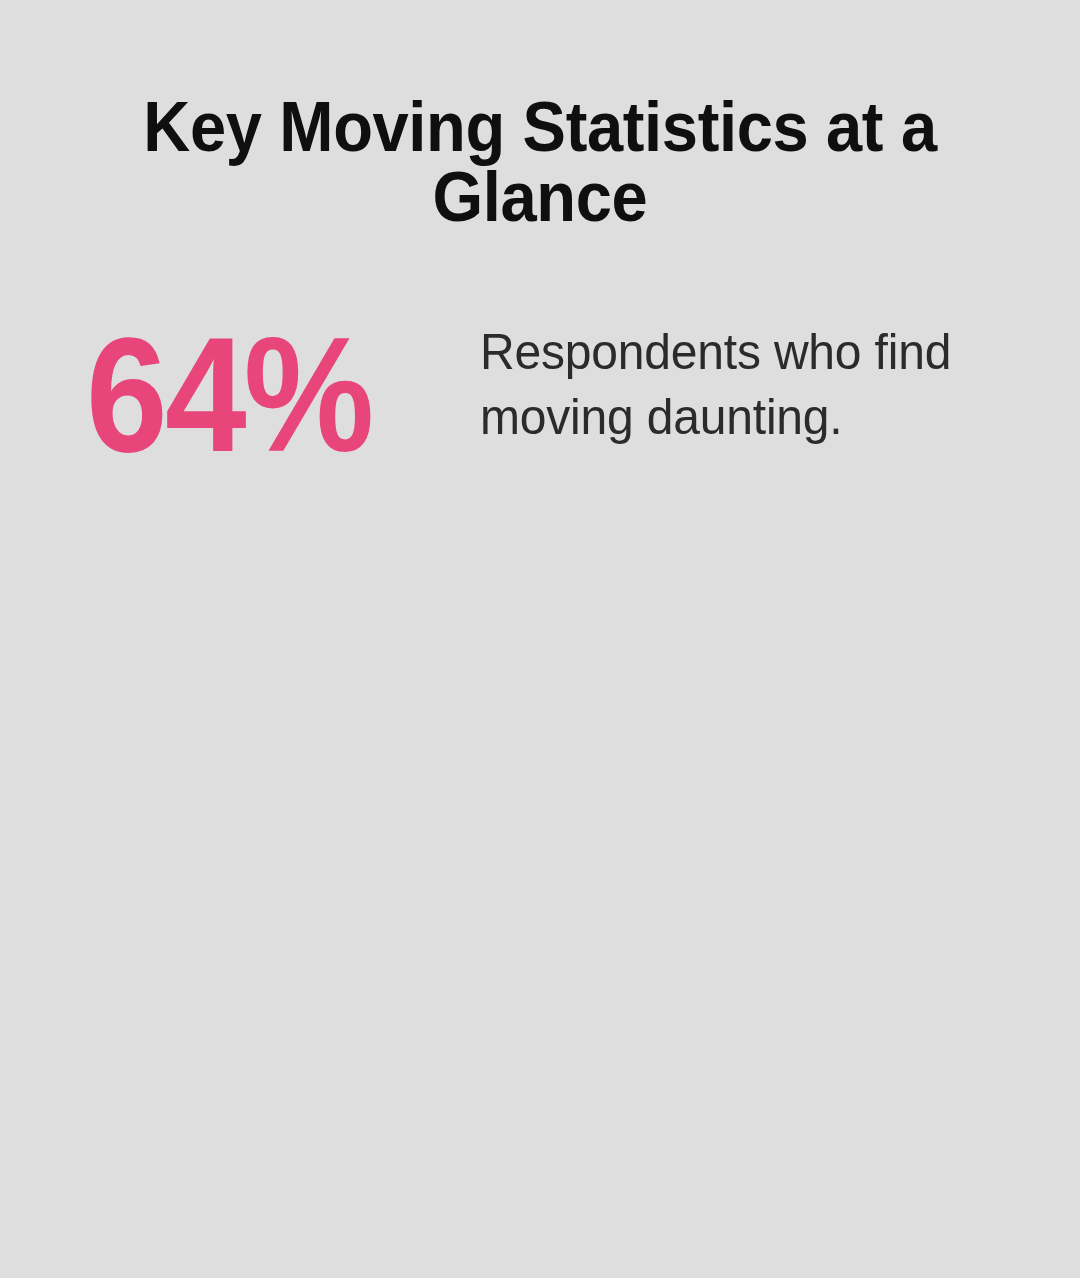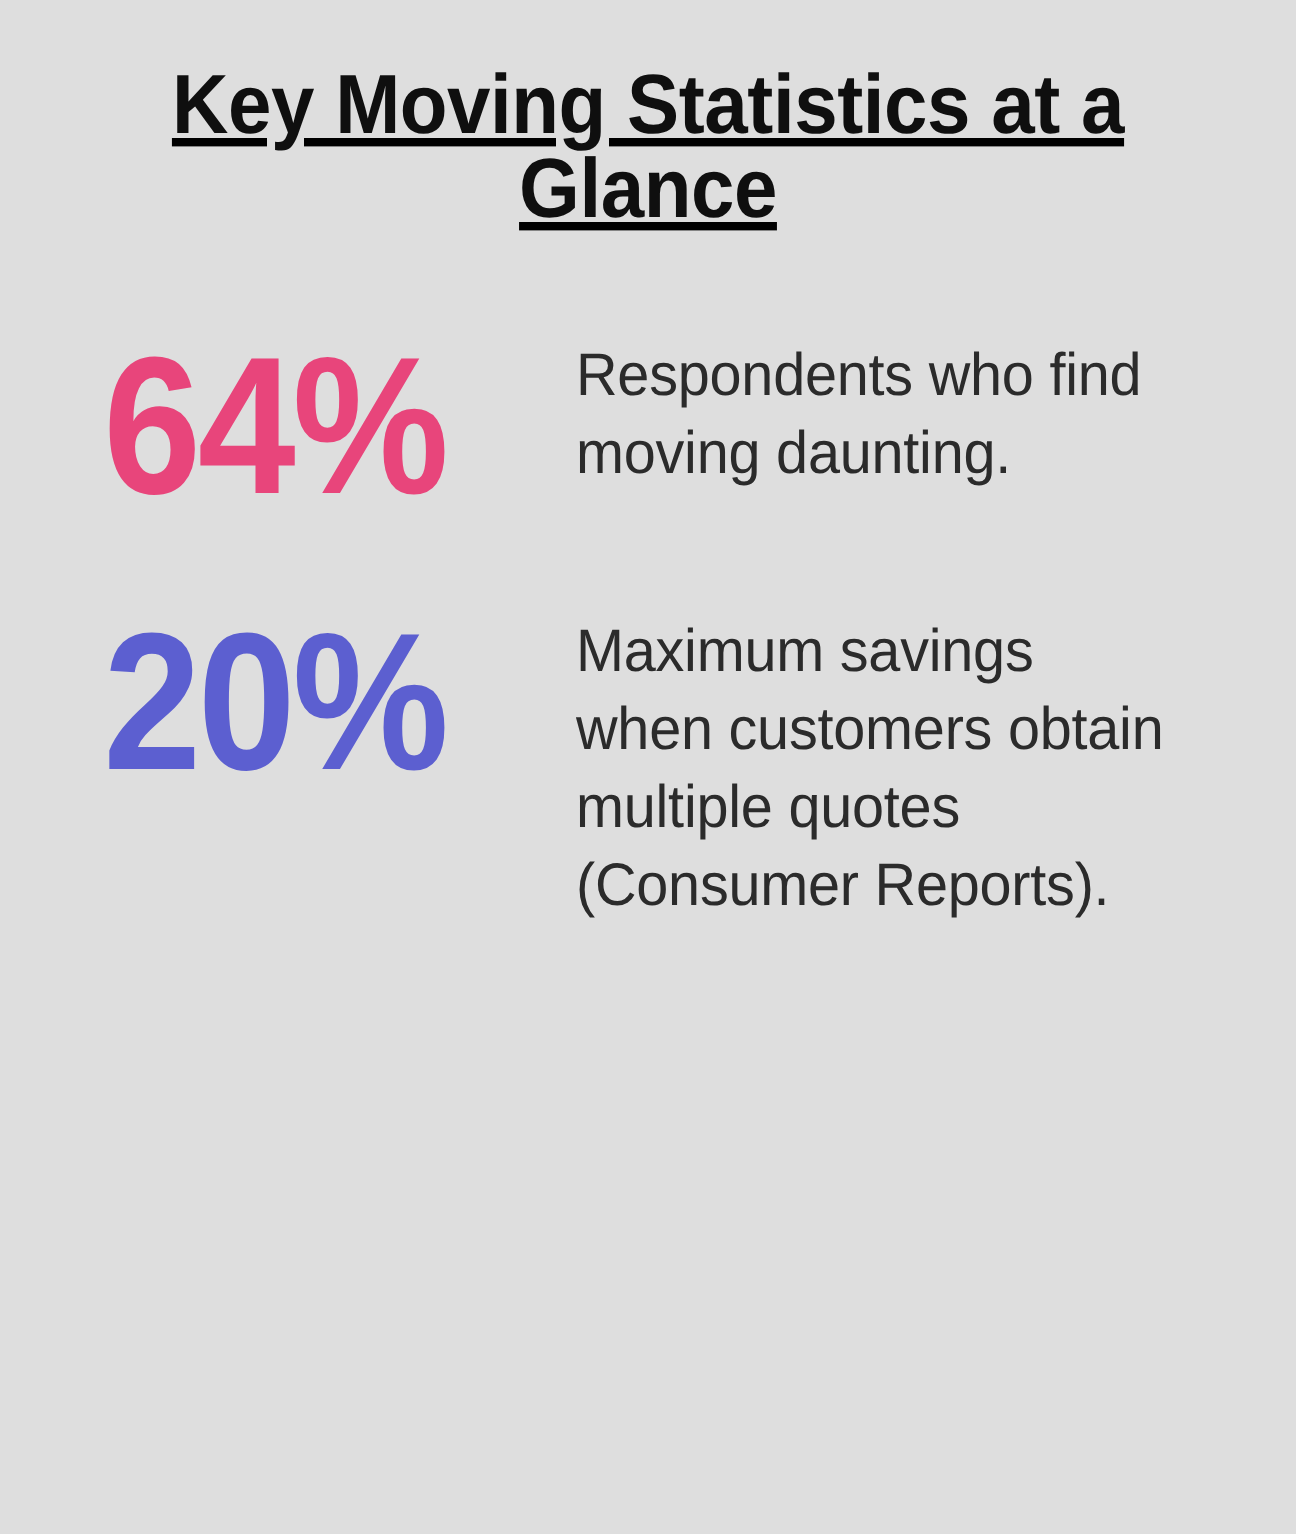--- a/index.html
+++ b/index.html
@@ -19,23 +19,22 @@
     height: 1278px;
     box-sizing: border-box;
     padding: 0 85px;
     display: flex;
     flex-direction: column;
     background: #dedede;
   }
 
   
   .title-block {
-    padding-top: 52px;
+    padding-top: 92px;
     padding-bottom: 0;
-    text-decoration: underline;
   }
   .page-title {
     margin: 0;
     text-align: center;
     font-family: "Liberation Sans Narrow", "Liberation Sans", "DejaVu Sans Condensed", sans-serif;
     font-size: 70px;
     line-height: 1.0;
     font-weight: 700;
     letter-spacing: -0.4px;
     color: #0f0f0f;
@@ -101,19 +100,15 @@
   </div>
 
   <div class="stats-list">
 
     <div class="stat-row">
       <div class="stat-value c-pink">64%</div>
       <div class="stat-desc">Respondents who find moving daunting.</div>
     </div>
 
 
-    <div class="stat-row">
-      <div class="stat-value c-purple">20%</div>
-      <div class="stat-desc">Maximum savings when customers obtain multiple quotes (Consumer Reports).</div>
-    </div>
 
   </div>
 </div>
 
 </body></html>

